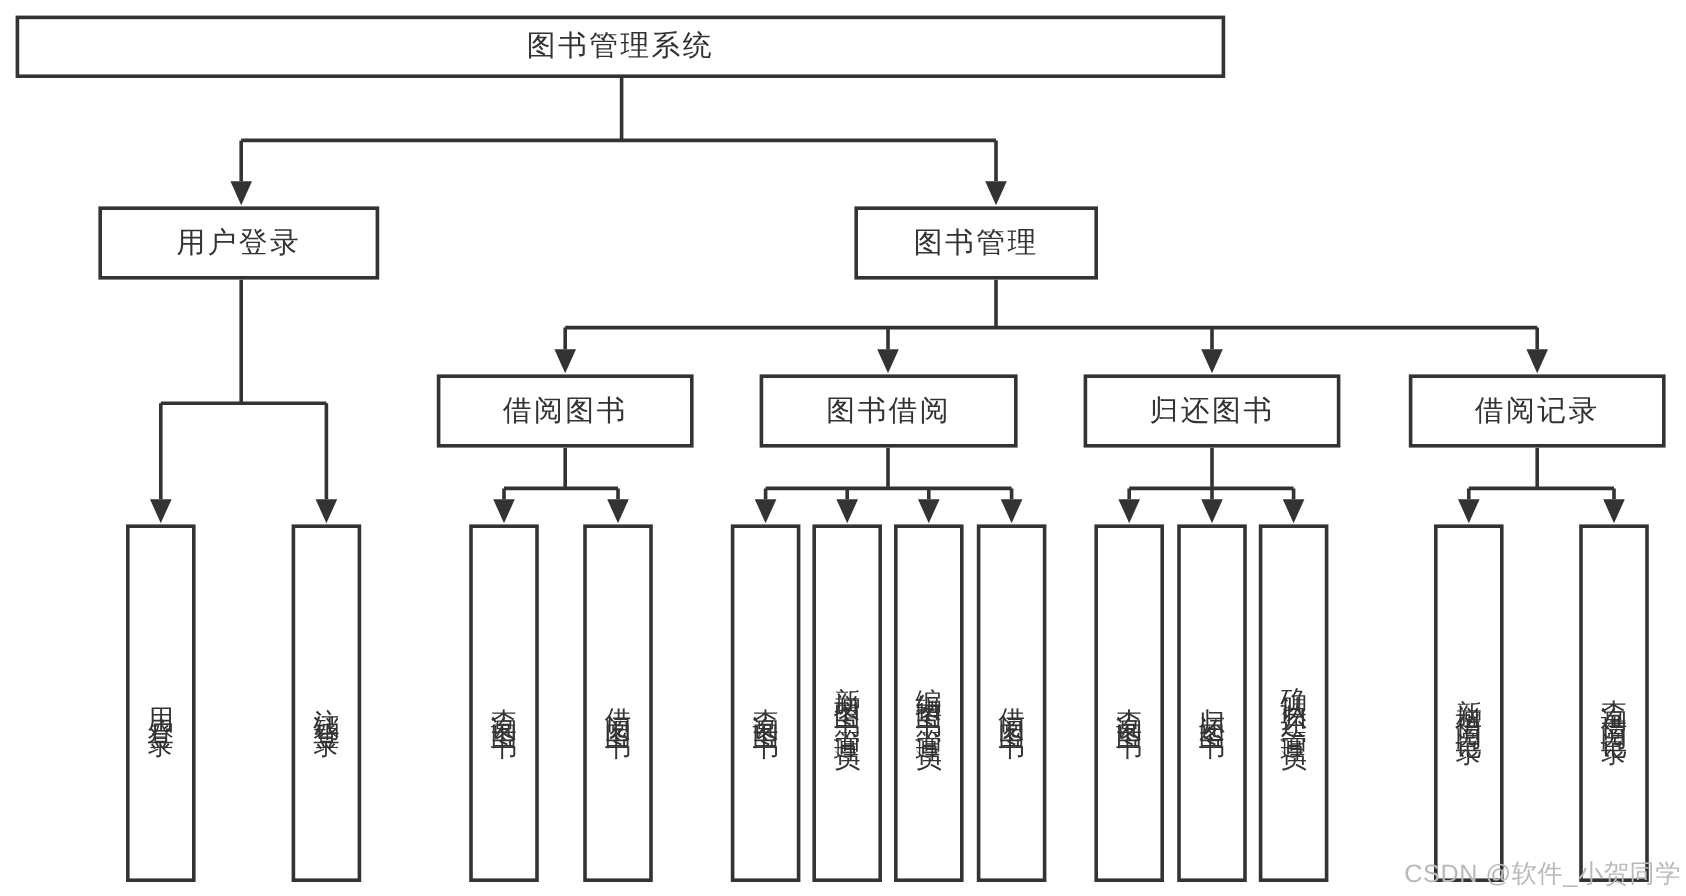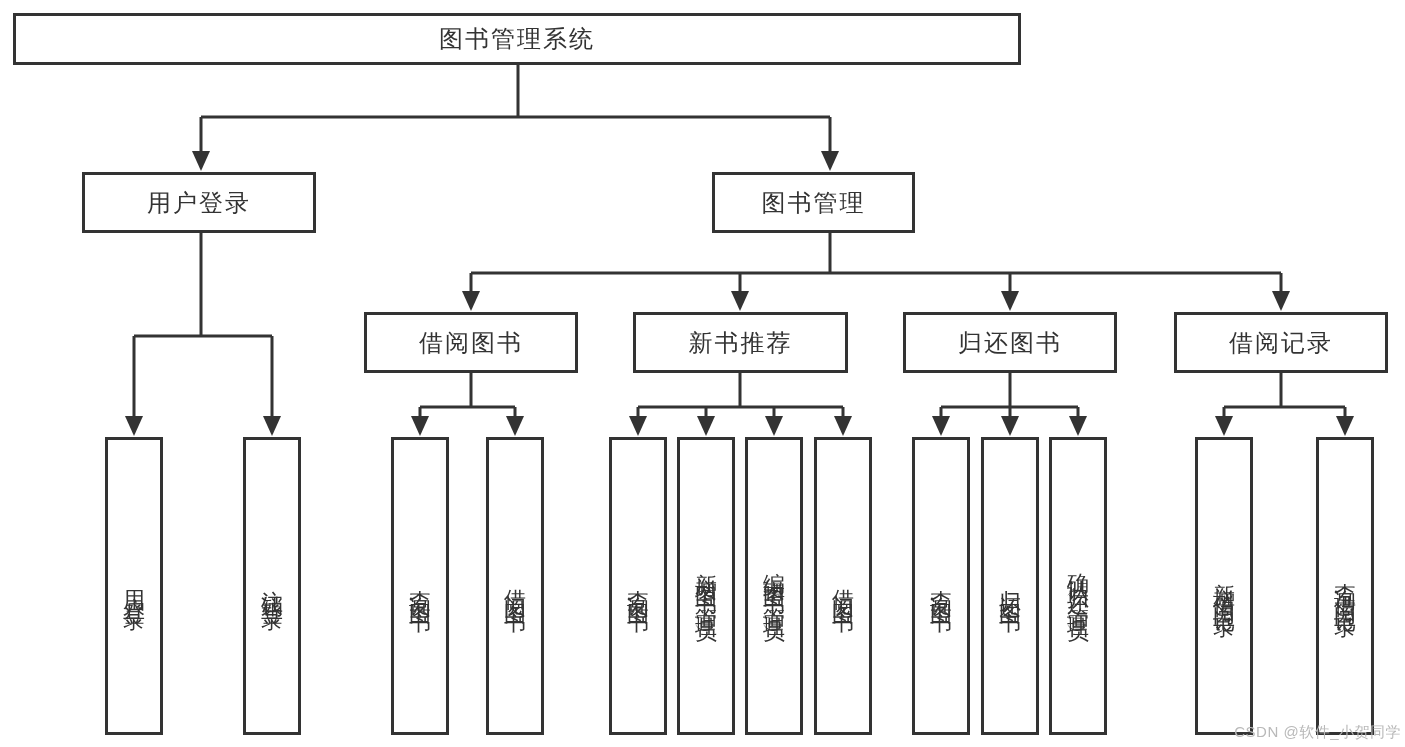--- a/index.html
+++ b/index.html
@@ -59,21 +59,21 @@
     writing-mode: vertical-rl;
     text-orientation: mixed;
     font-size: 22px;
     letter-spacing: 7px;
     white-space: nowrap;
   }
   .watermark {
     position: absolute;
     right: 4px;
     bottom: 5px;
-    font-size: 15px;
+    font-size: 21px;
     letter-spacing: 0.5px;
     color: var(--watermark);
     white-space: nowrap;
     z-index: 5;
   }
 </style>
 </head>
 <body>
 
 <div class="canvas">
@@ -122,21 +122,21 @@
   </svg>
 
   <div class="node hbox" style="left:13px; top:13px; width:1008px; height:52px;">图书管理系统</div>
 
   <div class="node hbox" style="left:82px; top:172px; width:234px; height:61px;">用户登录</div>
 
   <div class="node hbox" style="left:712px; top:172px; width:203px; height:61px;">图书管理</div>
 
   <div class="node hbox" style="left:364px; top:312px; width:214px; height:61px;">借阅图书</div>
 
-  <div class="node hbox" style="left:633px; top:312px; width:215px; height:61px;">新书推荐</div>
+  <div class="node hbox" style="left:633px; top:312px; width:215px; height:61px;">图书借阅</div>
 
   <div class="node hbox" style="left:903px; top:312px; width:214px; height:61px;">归还图书</div>
 
   <div class="node hbox" style="left:1174px; top:312px; width:214px; height:61px;">借阅记录</div>
 
   <div class="node vbox" style="left:105px; top:437px;">用户登录</div>
 
   <div class="node vbox" style="left:243px; top:437px;">注销登录</div>
 
   <div class="node vbox" style="left:391px; top:437px;">查询图书</div>

